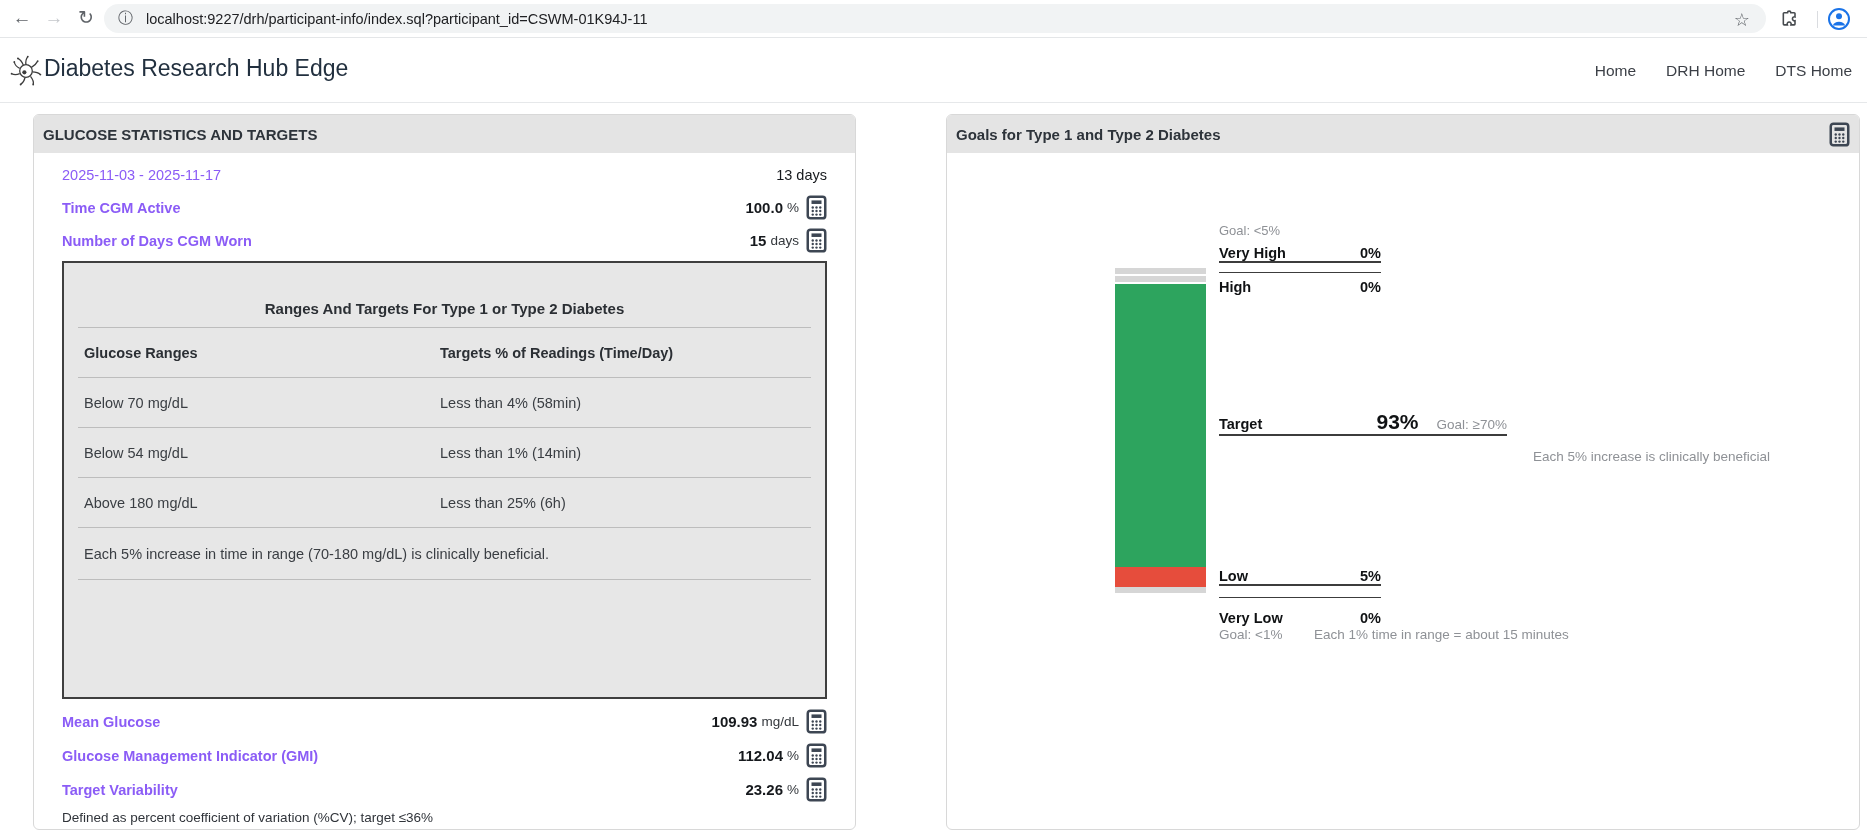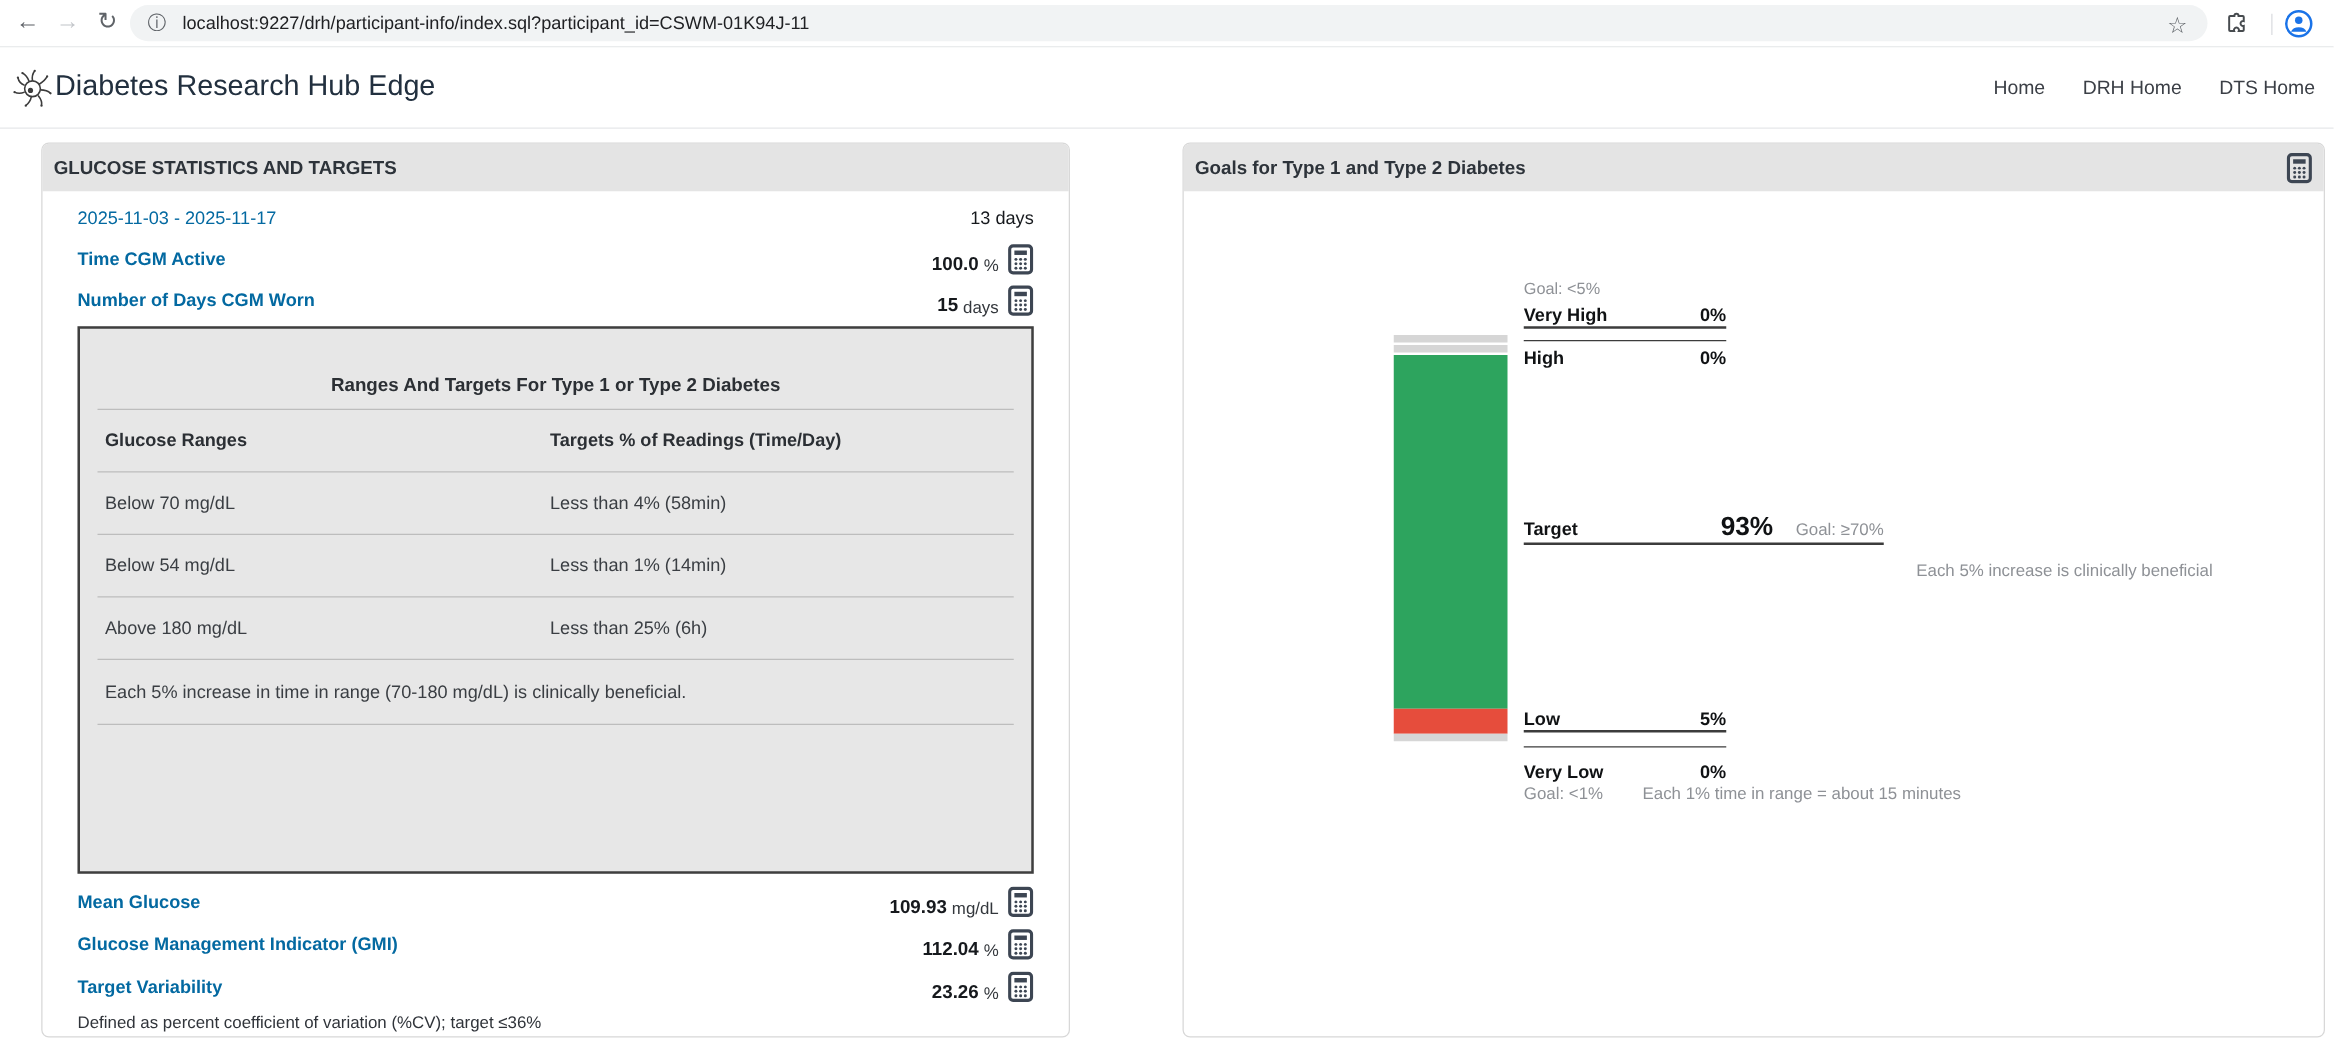--- a/index.html
+++ b/index.html
@@ -33,23 +33,23 @@
   .panel-right { left:946px; width:914px; }
   .panel-header { height:38px; background:#e4e4e4; display:flex; align-items:center;
                   padding:0 9px; border-radius:5px 5px 0 0; }
   .panel-header .ph-title { font-size:15px; font-weight:700; color:#2d333a; }
   .panel-right .panel-header .ph-title { font-weight:600; }
   .ph-spacer { flex:1; }
 
   .panel-body { padding:0 28px; }
 
   .metric-row { height:23px; margin-top:10px; display:flex; align-items:center; }
-  .metric-row .m-label { font-size:14.5px; color:#0369a1; }
+  .metric-row .m-label { font-size:14.5px; color:#8b5cf6; }
   .metric-row .m-label.bold { font-weight:700; }
-  .m-right { margin-left:auto; display:flex; align-items:flex-end; }
+  .m-right { margin-left:auto; display:flex; align-items:center; }
   .m-value { font-size:15px; font-weight:700; color:#16191d; }
   .m-value.plain { font-weight:400; font-size:14.5px; }
   .m-unit { font-size:13.5px; color:#33373c; margin-left:4px; }
   .calc-ic { margin-left:7px; display:flex; color:#3d4653; }
 
   
   .ranges-table { margin-top:9px; background:#e7e7e7; border:2px solid #3f3f3f; height:438px; }
   .rt-title { padding-top:37px; height:64px; text-align:center; font-size:15px; font-weight:700; color:#2b2f34; }
   .rt-row { display:grid; grid-template-columns:356px 1fr; align-items:center; height:50px;
             margin:0 14px; padding:0 6px; border-top:1px solid #bdbdbd; }

